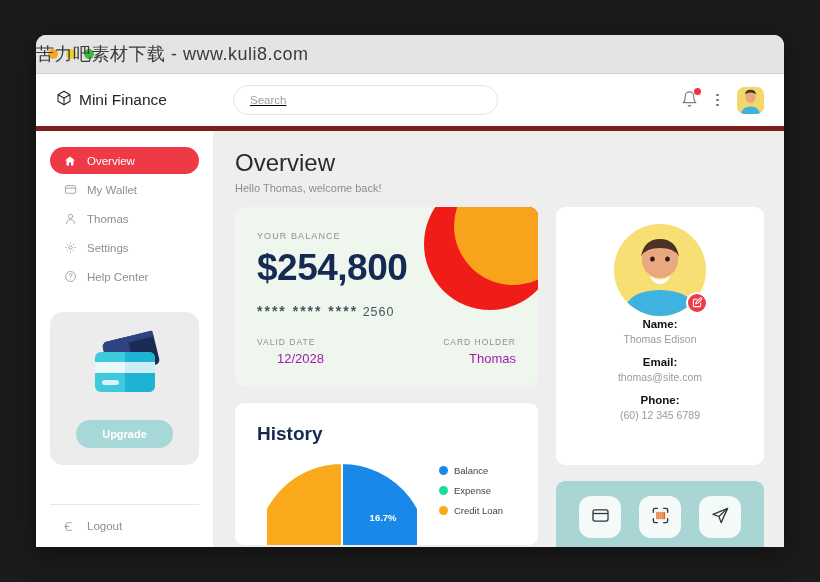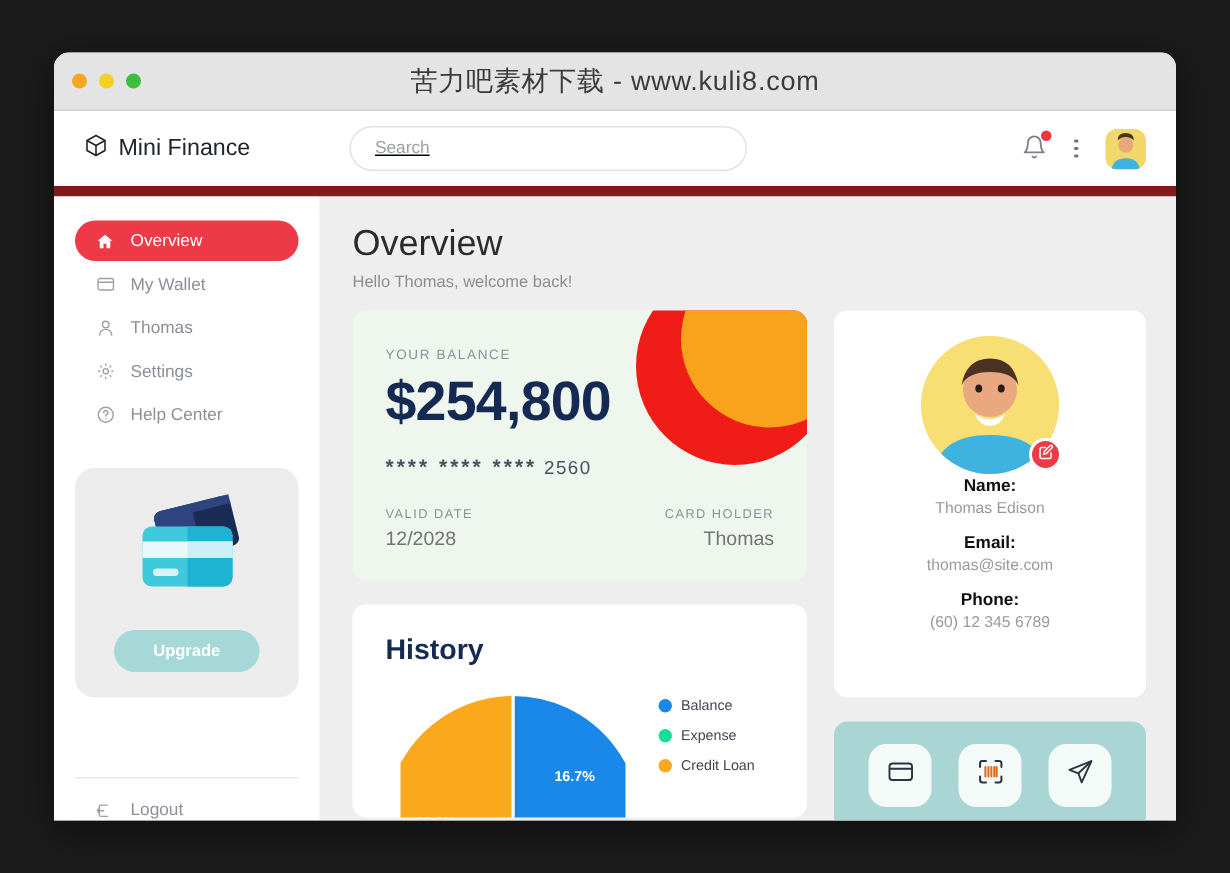--- a/index.html
+++ b/index.html
@@ -25,30 +25,30 @@
     display: flex; align-items: center;
     position: relative;
     border-bottom: 1px solid #d2d2d2;
   }
   .lights { display: flex; gap: 8px; padding-left: 12px; }
   .light { width: 10px; height: 10px; border-radius: 50%; }
   .l-red { background: #f5a623; }
   .l-yellow { background: #f2d024; }
   .l-green { background: #3dbe3d; }
   .win-title {
-    position: absolute; left: 0; right: 0; text-align: center;
+    position: absolute; left: 0; right: 0; text-align: left;
     font-size: 18px; color: #3b3b3b; letter-spacing: .5px;
   }
   
   .appbar {
     height: 57px;
     background: #ffffff;
     display: flex; align-items: center;
     padding: 0 20px;
-    border-bottom: 7px solid #7f1d1d;
+    border-bottom: 5px solid #7f1d1d;
   }
   .brand { display: flex; align-items: center; gap: 7px; width: 175px; }
   .brand-name { font-size: 15.5px; color: #20242c; }
   .search {
     width: 265px; height: 30px;
     border: 1px solid #e3e3e3; border-radius: 17px;
     background: #fff;
     display: flex; align-items: center;
     padding: 0 16px;
     margin-left: 2px;
@@ -103,21 +103,21 @@
     gap: 14px;
   }
   .upgrade-btn {
     background: #a5d8d6; color: #ffffff;
     border: none; border-radius: 15px;
     padding: 8px 26px;
     font-size: 11px; font-weight: bold;
     font-family: "Liberation Sans", sans-serif;
     cursor: pointer;
   }
-  .sb-bottom { margin-top: auto; }
+  .sb-bottom { margin-top: auto; padding-bottom: 14px; }
   .divider { height: 1px; background: #e8e8e8; margin: 0 0 14px 0; }
   .logout { display: flex; align-items: center; gap: 10px; padding: 0 13px; font-size: 11.5px; color: #8a8f98; cursor: pointer; }
   
   .main {
     flex: 1; background: #eeeeee;
     padding: 18px 20px 0 22px;
     overflow: hidden;
   }
   .page-title { font-size: 24px; color: #2b2b2b; font-weight: normal; }
   .page-sub { font-size: 11px; color: #8d8d8d; margin-top: 5px; }
@@ -147,21 +147,21 @@
     font-size: 37px; font-weight: bold; color: #152a52;
     margin-top: 6px; letter-spacing: -.5px;
   }
   .card-no {
     position: relative; margin-top: 14px;
     font-size: 12.5px; color: #4a5260; letter-spacing: 1px;
   }
   .card-no b { font-size: 14px; letter-spacing: 2px; }
   .meta-row { position: relative; display: flex; justify-content: space-between; margin-top: 18px; }
   .meta-lab { font-size: 8.5px; letter-spacing: 1px; color: #8c9099; }
-  .meta-val { font-size: 13px; color: #737373; margin-top: 4px; }
+  .meta-val { font-size: 13px; color: #a21caf; margin-top: 4px; margin-left: 20px; }
   .meta-right { text-align: right; }
   
   .history-card {
     background: #fff; border-radius: 9px;
     margin-top: 16px; padding: 20px 22px 0 22px;
     height: 142px; overflow: hidden;
   }
   .history-title { font-size: 19px; font-weight: bold; color: #152a52; }
   .chart-row { display: flex; align-items: flex-start; margin-top: 12px; }
   .pie-wrap { position: relative; width: 150px; height: 100px; margin-left: 10px; }

